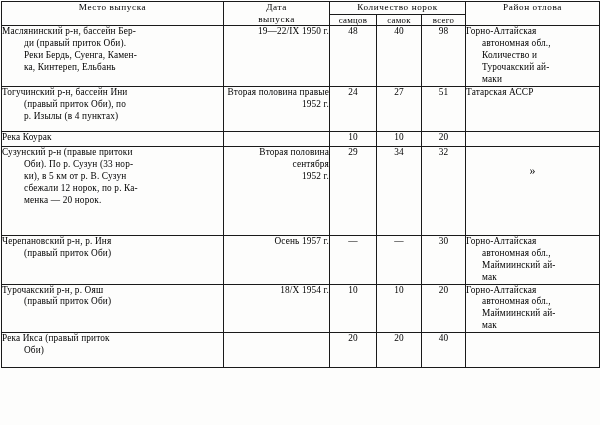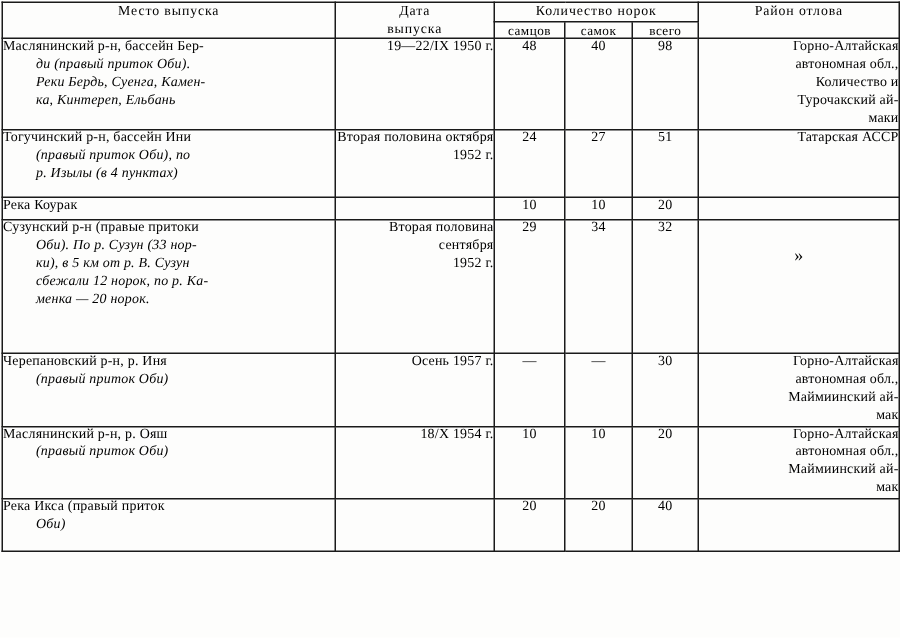--- a/index.html
+++ b/index.html
@@ -69,33 +69,31 @@
     letter-spacing: 0.3px;
     padding: 5px 1px 4px 1px;
     vertical-align: middle;
   }
 
   
   tbody td {
     font-size: 9.3px;
     line-height: 1.28;
     letter-spacing: 0.15px;
-    text-align: right;
   }
   td.c-place {
     padding: 4px 3px 4px 5px;
     text-align: justify;
     text-align-last: left;
     margin-left: 34px;
   }
   td.c-place .ind {
     display: block;
     padding-left: 22px;
     text-indent: 0;
-    font-style: italic;
   }
   td.c-place .first {
     display: block;
     padding-left: 0;
   }
   td.c-date {
     padding: 4px 3px;
     text-align: right;
   }
   td.c-num {
@@ -184,21 +182,21 @@
             <span class="ind">маки</span>
           </td>
         </tr>
         <tr class="row-tall-b">
           <td class="c-place">
             <span class="first">Тогучинский р-н, бассейн Ини</span>
             <span class="ind">(правый приток Оби), по</span>
             <span class="ind">р. Изылы (в 4 пунктах)</span>
           </td>
           <td class="c-date">
-            <div>Вторая половина октября</div>
+            <div>Вторая половина правые</div>
             <div>1952 г.</div>
           </td>
           <td class="c-num">24</td>
           <td class="c-num">27</td>
           <td class="c-num">51</td>
           <td class="c-region">
             <span class="first">Татарская АССР</span>
           </td>
         </tr>
         <tr class="row-short">
@@ -241,21 +239,21 @@
           <td class="c-num">30</td>
           <td class="c-region">
             <span class="first">Горно-Алтайская</span>
             <span class="ind">автономная обл.,</span>
             <span class="ind">Маймиинский ай-</span>
             <span class="ind">мак</span>
           </td>
         </tr>
         <tr class="row-tall-e">
           <td class="c-place">
-            <span class="first">Маслянинский    р-н,    р.    Ояш</span>
+            <span class="first">Турочакский    р-н,    р.    Ояш</span>
             <span class="ind">(правый приток Оби)</span>
           </td>
           <td class="c-date">
             <div>18/X 1954 г.</div>
           </td>
           <td class="c-num">10</td>
           <td class="c-num">10</td>
           <td class="c-num">20</td>
           <td class="c-region">
             <span class="first">Горно-Алтайская</span>

